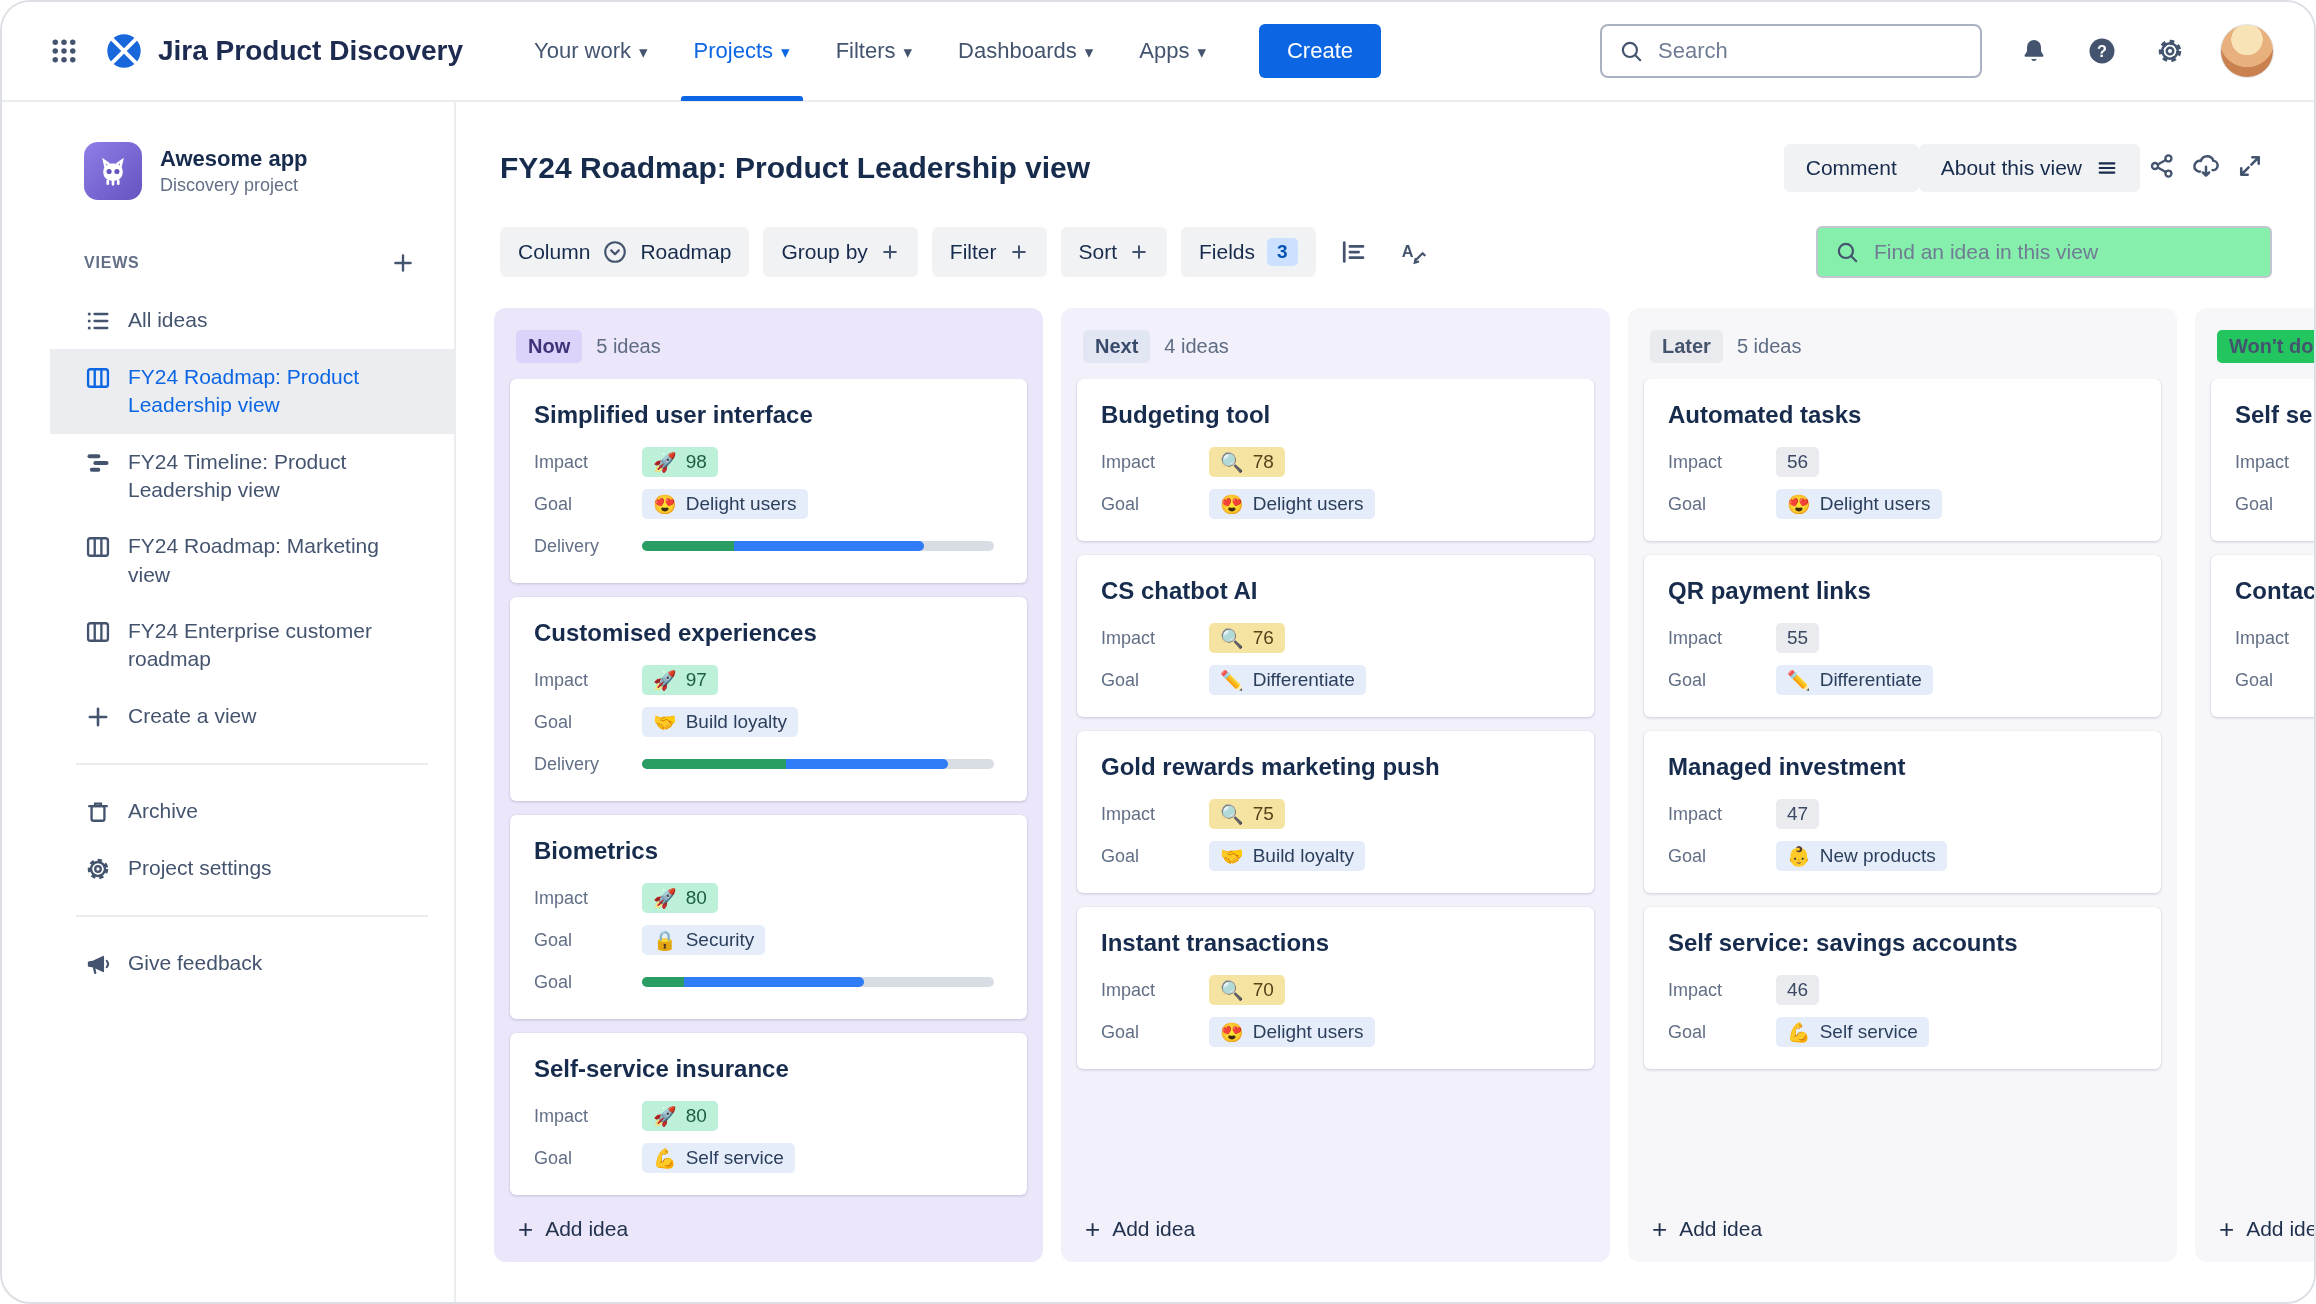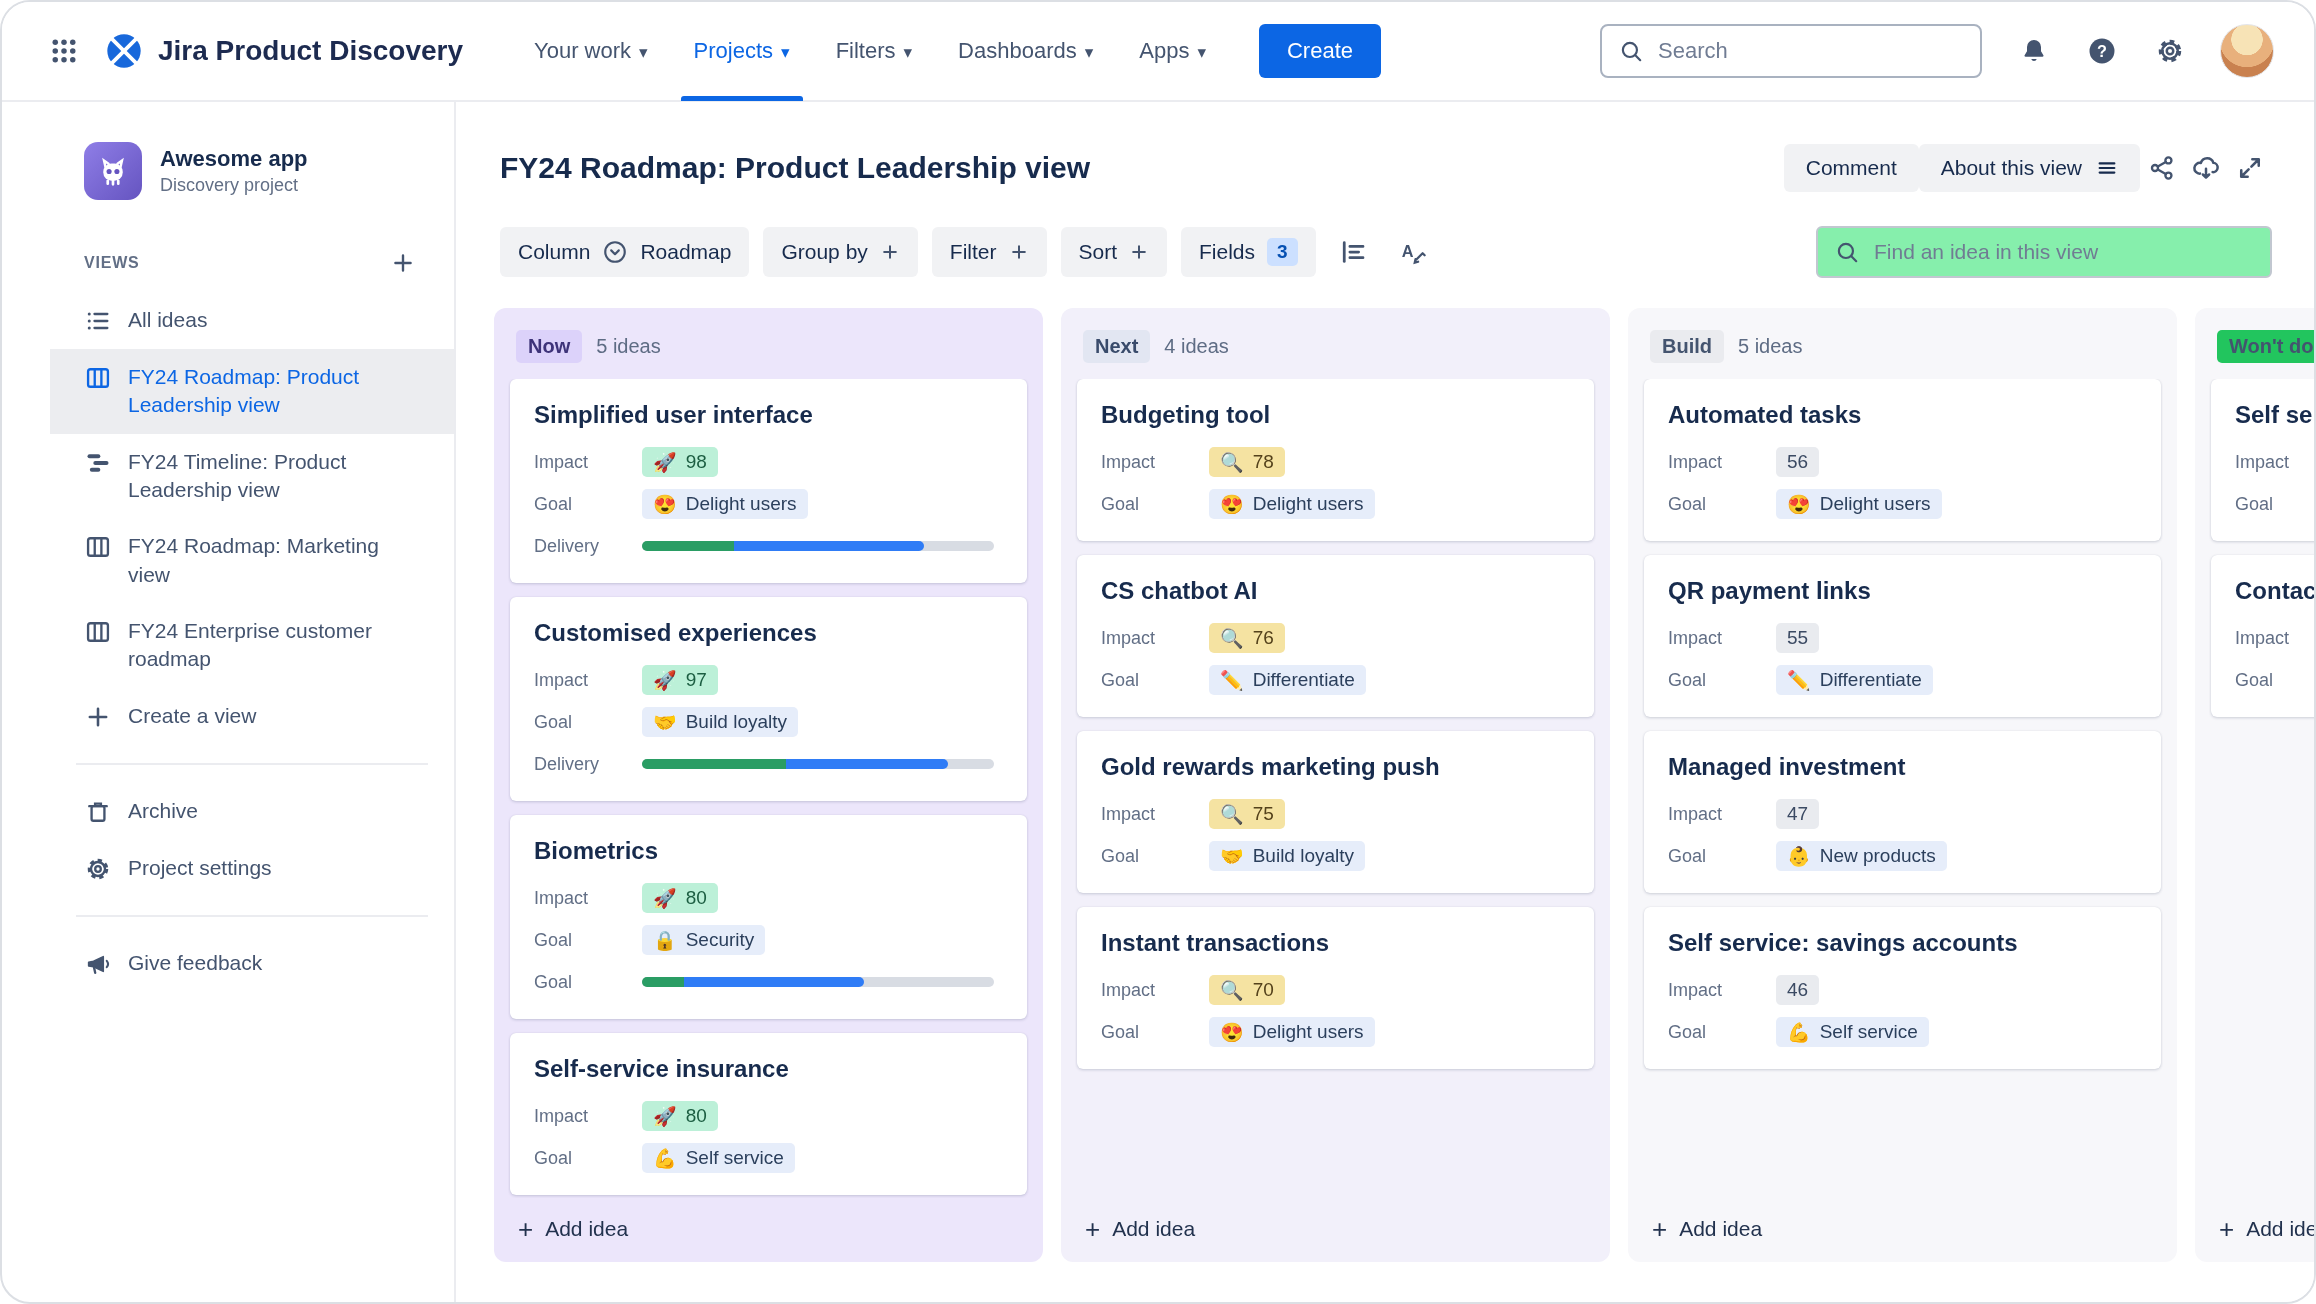--- a/index.html
+++ b/index.html
@@ -40,21 +40,21 @@
   .side-item{display:flex;gap:16px;padding:14px 34px;font-size:21px;color:#44546F;line-height:1.35;align-items:flex-start;cursor:pointer;}
   .side-item .icn{flex:0 0 28px;width:28px;height:28px;margin-top:1px;color:#44546F;}
   .side-item.active{background:#ECEDF0;color:#0C66E4;}
   .side-item.active .icn{color:#0C66E4;}
   .side-div{height:2px;background:#EBECF0;margin:18px 26px;}
 
   
   .main{flex:1;min-width:0;display:flex;flex-direction:column;overflow:hidden;background:#fff;}
   .page-head{display:flex;align-items:center;padding:42px 42px 0 44px;}
   .page-title{font-size:30px;font-weight:700;color:#172B4D;}
-  .head-right{margin-left:auto;display:flex;align-items:center;}
+  .head-right{margin-left:auto;display:flex;}
   .btn-subtle{height:48px;background:#F1F2F4;border:none;border-radius:6px;padding:0 22px;font-size:21px;color:#172B4D;display:flex;align-items:center;gap:14px;cursor:pointer;font-family:inherit;font-weight:500;}
   .icon-btn{width:44px;height:44px;display:flex;align-items:center;justify-content:center;color:#44546F;cursor:pointer;}
   .toolbar{display:flex;align-items:center;padding:34px 42px 0 44px;gap:14px;}
   .pill{height:50px;background:#F1F2F4;border-radius:6px;display:flex;align-items:center;gap:12px;padding:0 18px;font-size:21px;color:#172B4D;cursor:pointer;font-weight:500;white-space:nowrap;}
   .pill .plus{color:#44546F;}
   .count-chip{background:#CCE0FF;color:#0550B3;border-radius:5px;padding:3px 10px;font-size:19px;font-weight:700;}
   .tool-icon{width:46px;height:46px;display:flex;align-items:center;justify-content:center;color:#44546F;cursor:pointer;}
   .find-box{margin-left:auto;width:456px;height:52px;border:2px solid #C1C7D0;border-radius:6px;display:flex;align-items:center;gap:12px;padding:0 16px;background:#86efac;}
   .find-box input{border:none;outline:none;flex:1;font-size:21px;color:#44546F;font-family:inherit;background:transparent;}
   .find-box input::placeholder{color:#707C93;}
@@ -547,21 +547,21 @@
                 </div>
               </div>
             </div>
             <div class="add-idea">
               <span class="add-plus">+</span>
               <span>Add idea</span>
             </div>
           </div>
           <div class="col later">
             <div class="col-head">
-              <span class="col-badge badge-later">Build</span>
+              <span class="col-badge badge-later">Later</span>
               <span class="col-count">5 ideas</span>
             </div>
             <div class="cards">
               <div class="card">
                 <div class="card-title">Automated tasks</div>
                 <div class="frow">
                   <span class="flabel">Impact</span>
                   <span class="badge b-neutral">
                     <span>56</span>
                   </span>

